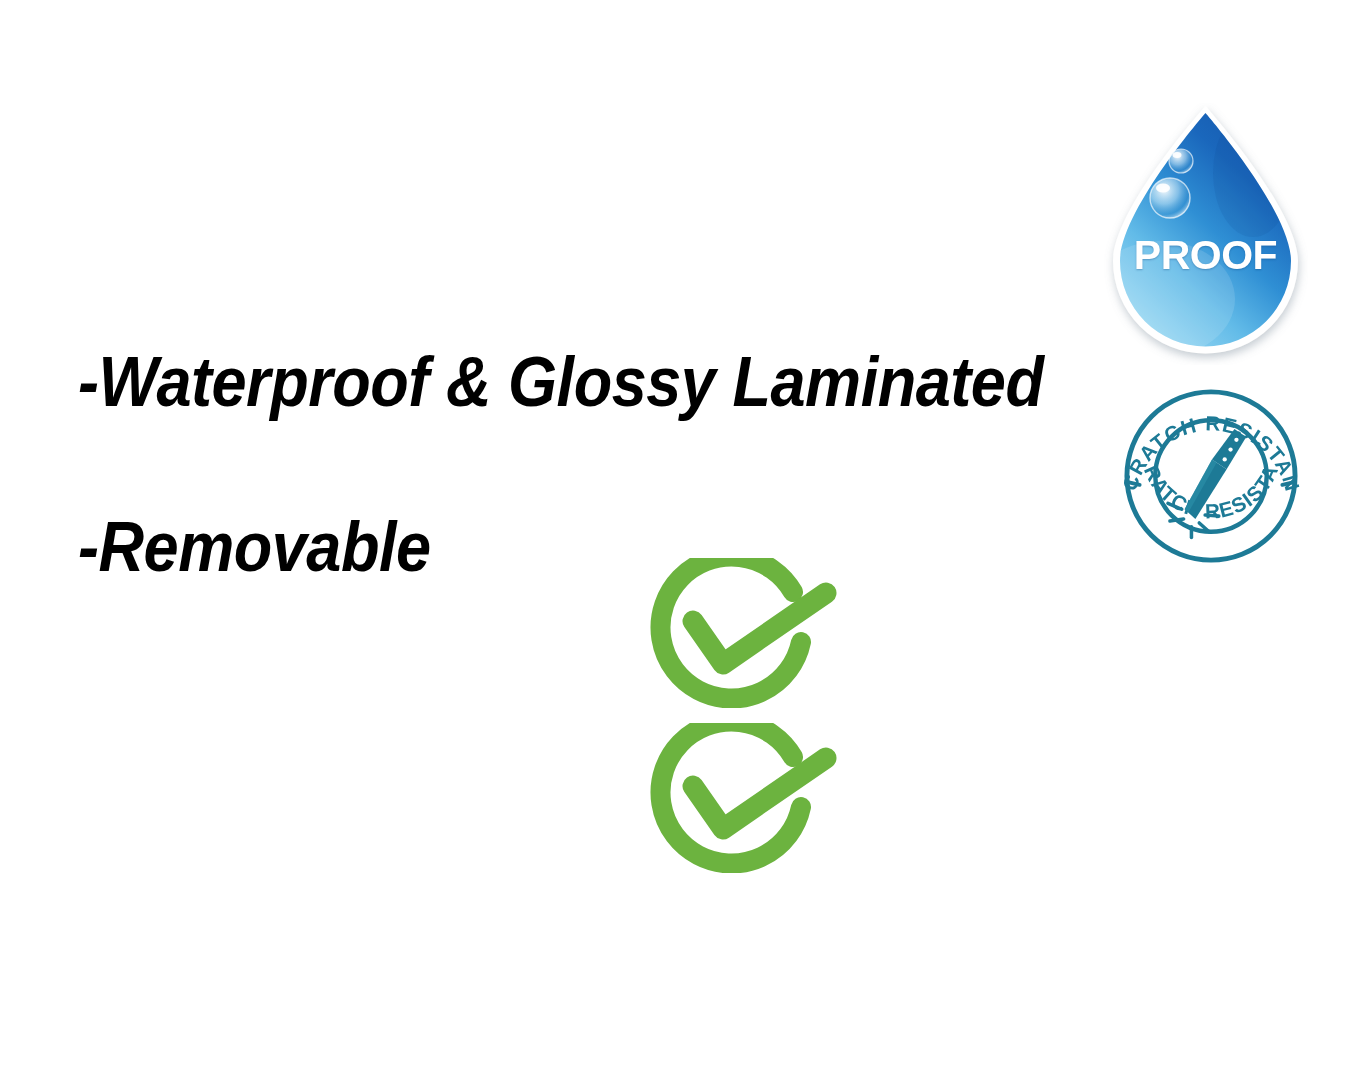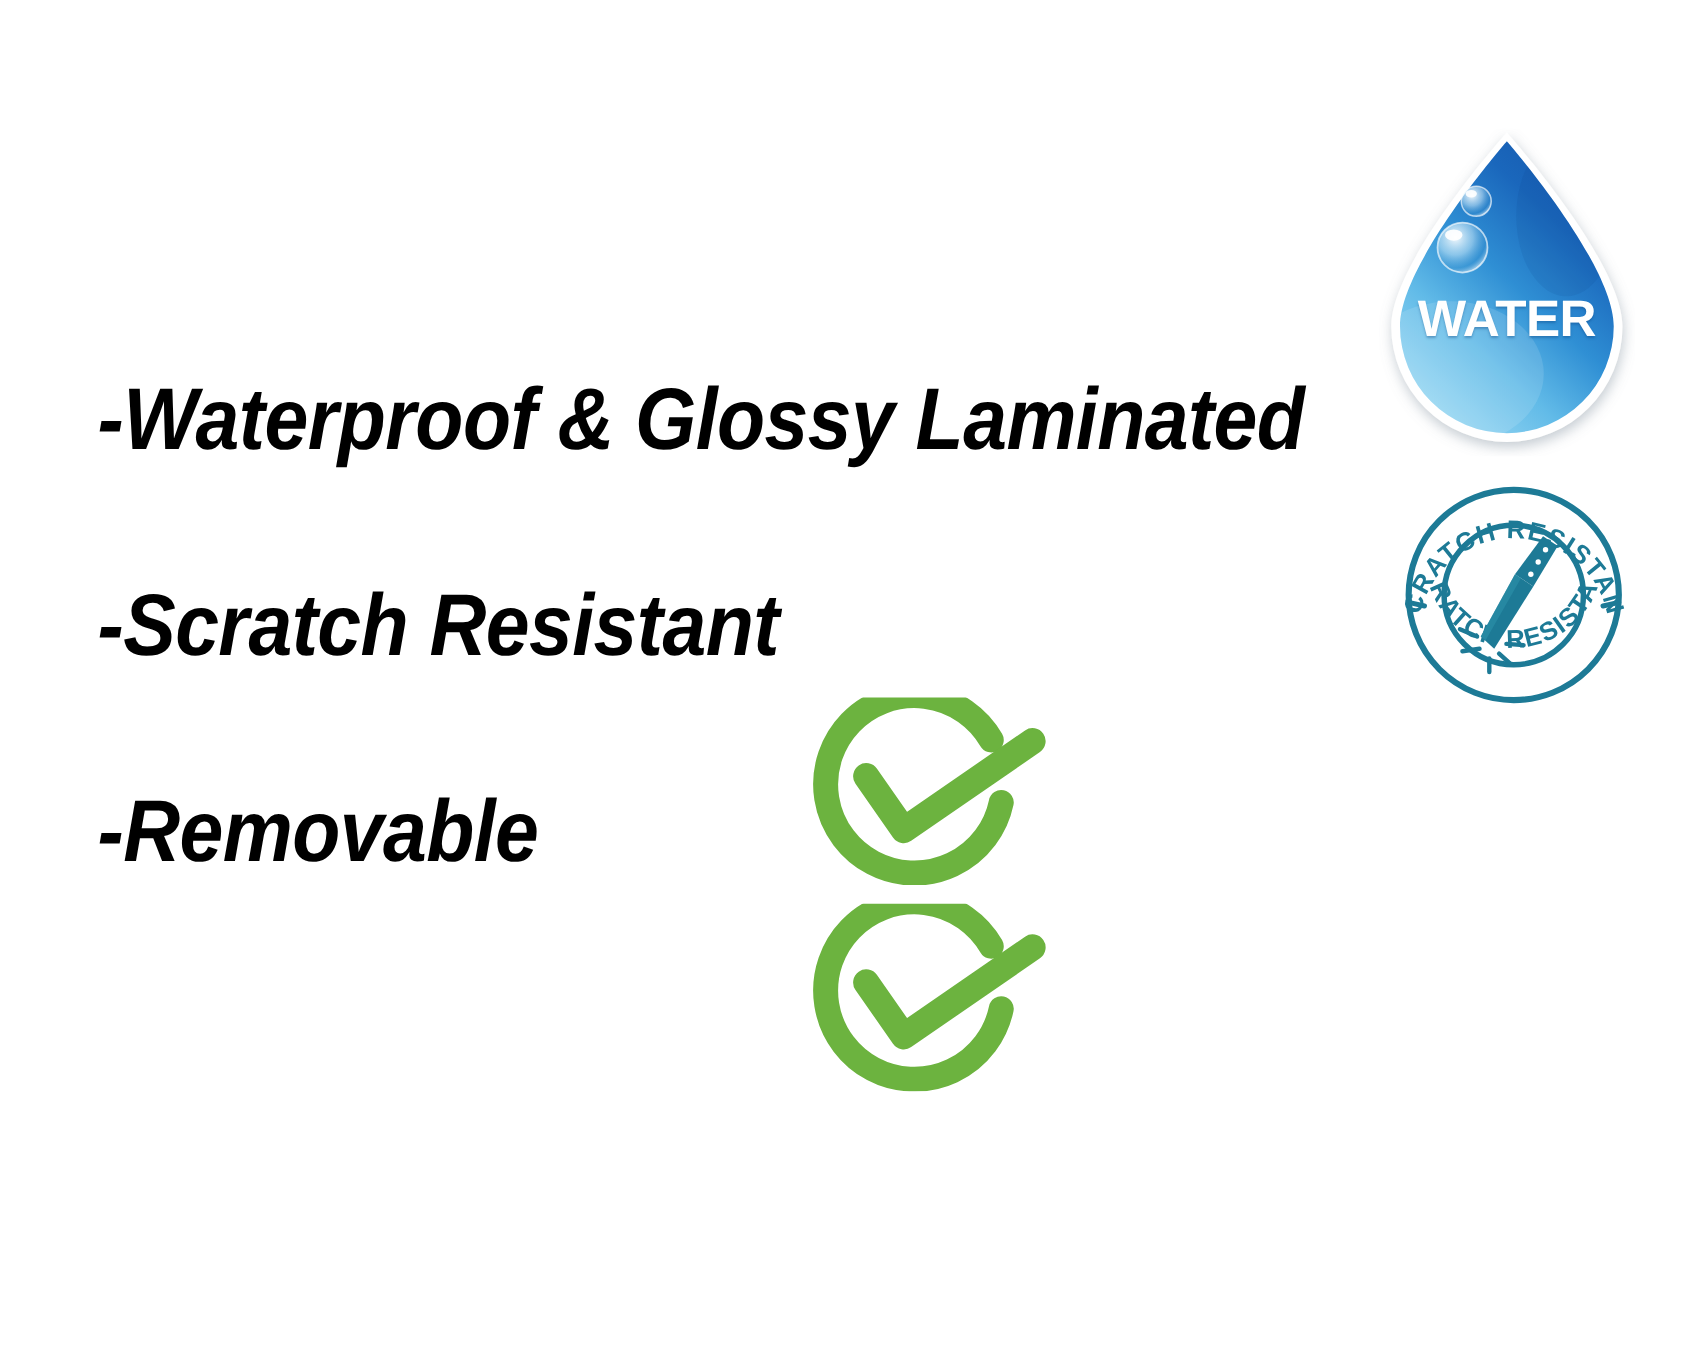--- a/index.html
+++ b/index.html
@@ -22,21 +22,21 @@
   
   .feature-list {
     position: absolute;
     left: 78px;
     top: 252px;
     width: 1020px;
   }
   .feature-line {
     height: 165px;
     display: flex;
-    align-items: center;
+    align-items: flex-end;
   }
   .feature-text {
     font-family: "Liberation Sans", sans-serif;
     font-weight: 700;
     font-style: italic;
     font-size: 70px;
     line-height: 1;
     color: #000000;
     letter-spacing: -0.5px;
     transform: scaleX(0.90);
@@ -95,23 +95,20 @@
 <body>
 
 <div class="canvas">
 
   <div class="feature-list">
 
     <div class="feature-line">
       <span class="feature-text">-Waterproof &amp; Glossy Laminated</span>
     </div>
 
-    <div class="feature-line">
-      <span class="feature-text">-Scratch Resistant</span>
-    </div>
 
 
     <div class="feature-line">
       <span class="feature-text">-Removable</span>
     </div>
 
   </div>
 
   <div class="check-mark check-1">
     <svg width="195" height="150" viewBox="0 0 195 150" xmlns="http://www.w3.org/2000/svg">
@@ -175,21 +172,21 @@
 
       <g>
         <circle cx="78" cy="58" r="12" fill="url(#bubbleGrad)" stroke="#ffffff" stroke-opacity="0.65" stroke-width="1.2"></circle>
         <ellipse cx="74" cy="52" rx="4.5" ry="3" fill="#ffffff" opacity="0.9"></ellipse>
         <circle cx="67" cy="95" r="20" fill="url(#bubbleGrad)" stroke="#ffffff" stroke-opacity="0.65" stroke-width="1.4"></circle>
         <ellipse cx="60" cy="85" rx="7" ry="4.5" fill="#ffffff" opacity="0.92"></ellipse>
       </g>
     </svg>
 
     <div class="droplet-text-layer">
-      <div class="droplet-word w1">WATER</div>
+      <div class="droplet-word w1">PROOF</div>
     </div>
   </div>
 
   <div class="stamp-badge">
     <svg width="196" height="176" viewBox="0 0 200 180" xmlns="http://www.w3.org/2000/svg">
       <defs>
 
         <path id="arcTop" d="M 24 104 A 78 78 0 0 1 176 104" fill="none"></path>
 
         <path id="arcBottom" d="M 30 78 A 72 72 0 0 0 170 78" fill="none"></path>

